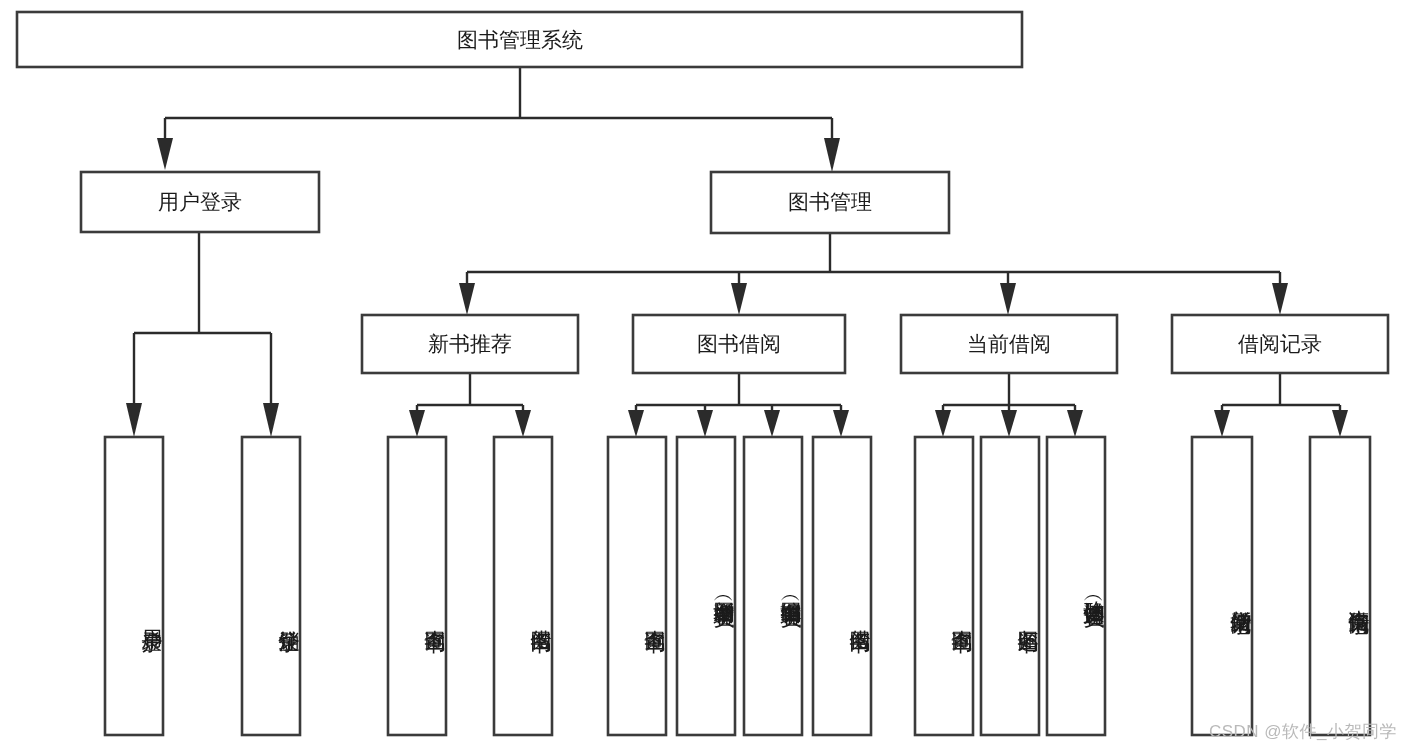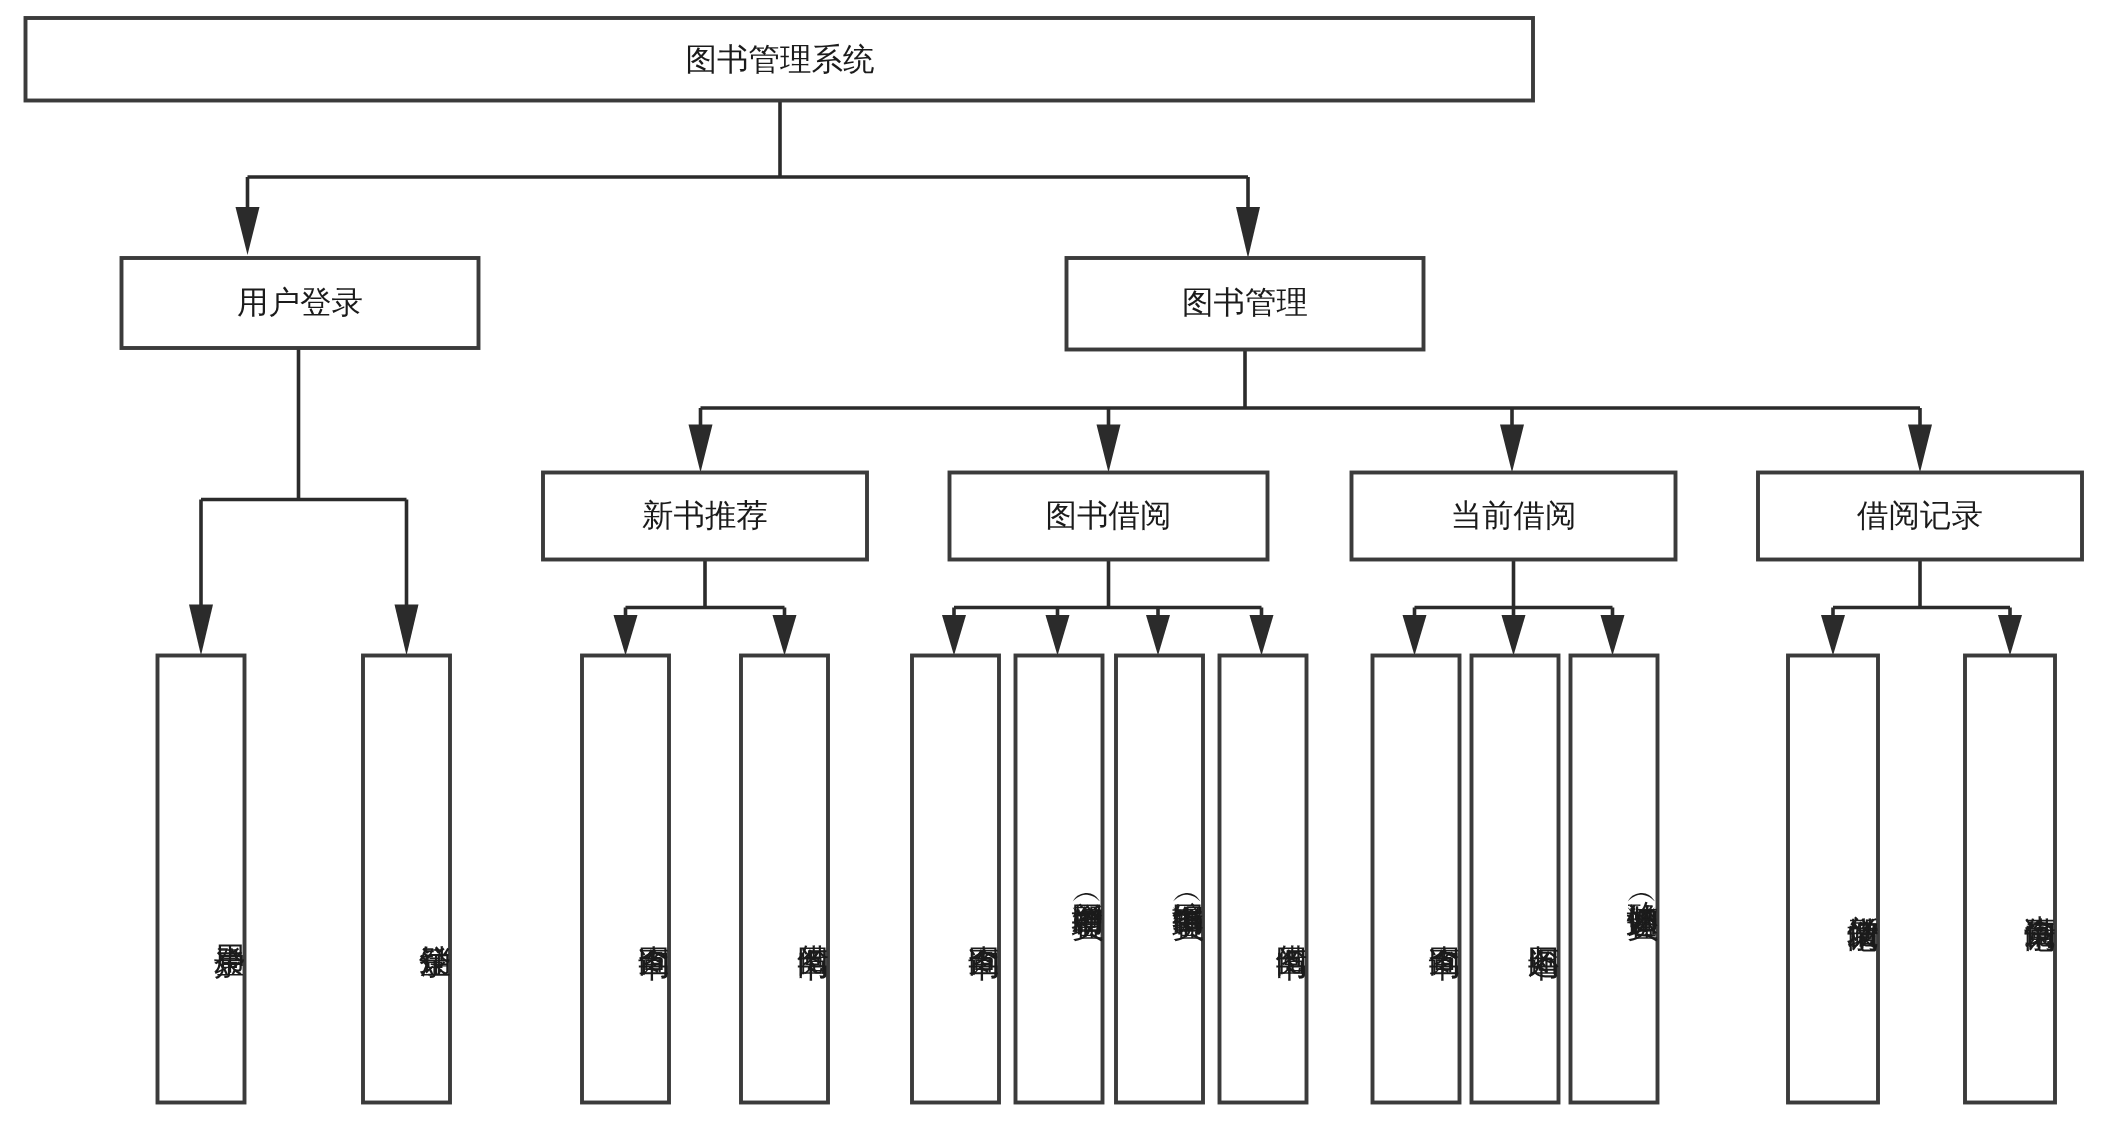--- a/index.html
+++ b/index.html
@@ -202,14 +202,15 @@
   <div class="vlabel-wrap" style="left:744px; top:443px; width:58px; height:290px;">编辑图书（管理员）</div>
   <div class="vlabel-wrap" style="left:813px; top:500px; width:58px; height:230px;">借阅图书</div>
 
   <div class="vlabel-wrap" style="left:915px; top:500px; width:58px; height:230px;">查询图书</div>
   <div class="vlabel-wrap" style="left:981px; top:500px; width:58px; height:230px;">归还图书</div>
   <div class="vlabel-wrap" style="left:1047px; top:443px; width:58px; height:290px;">确认归还（管理员）</div>
 
   <div class="vlabel-wrap" style="left:1192px; top:463px; width:60px; height:265px;">新增借阅记录</div>
   <div class="vlabel-wrap" style="left:1310px; top:463px; width:60px; height:265px;">查询借阅记录</div>
 
+  <div class="watermark">CSDN @软件_小贺同学</div>
 
 </div>
 
 </body></html>

